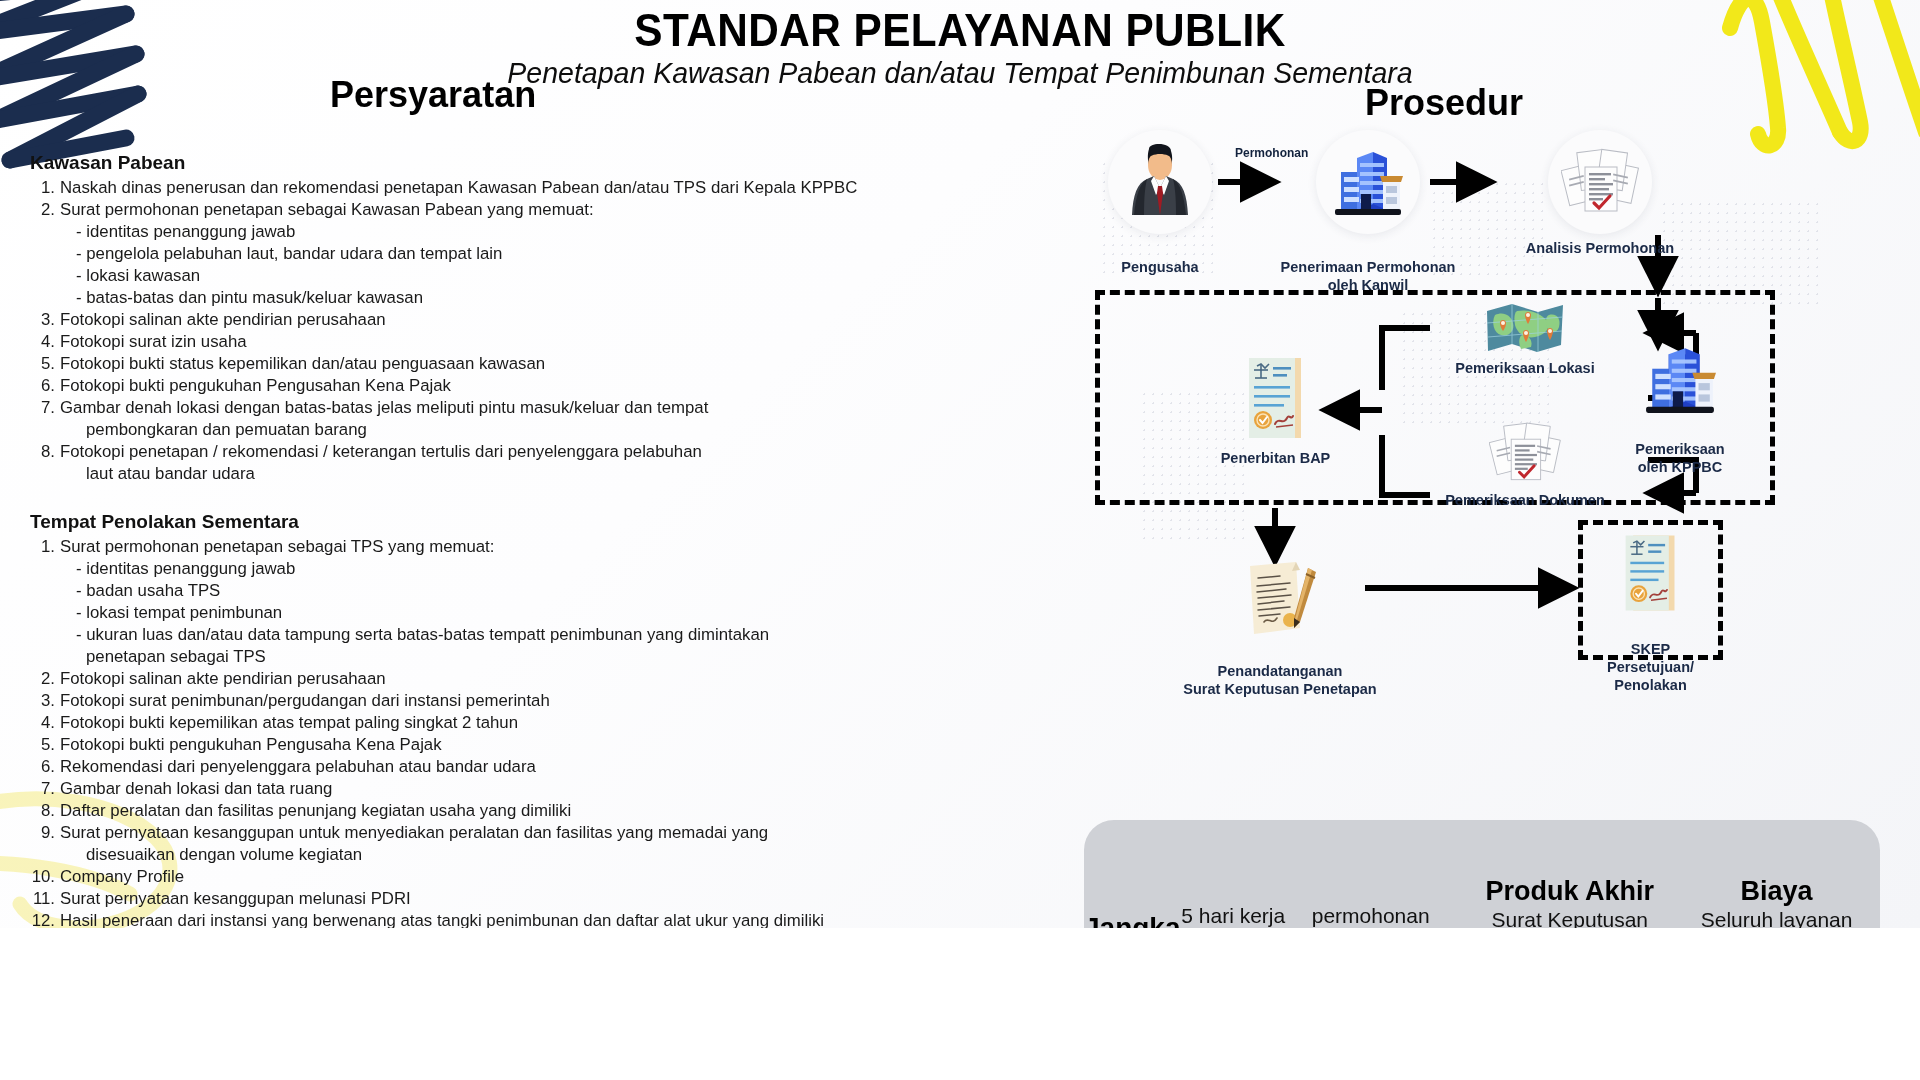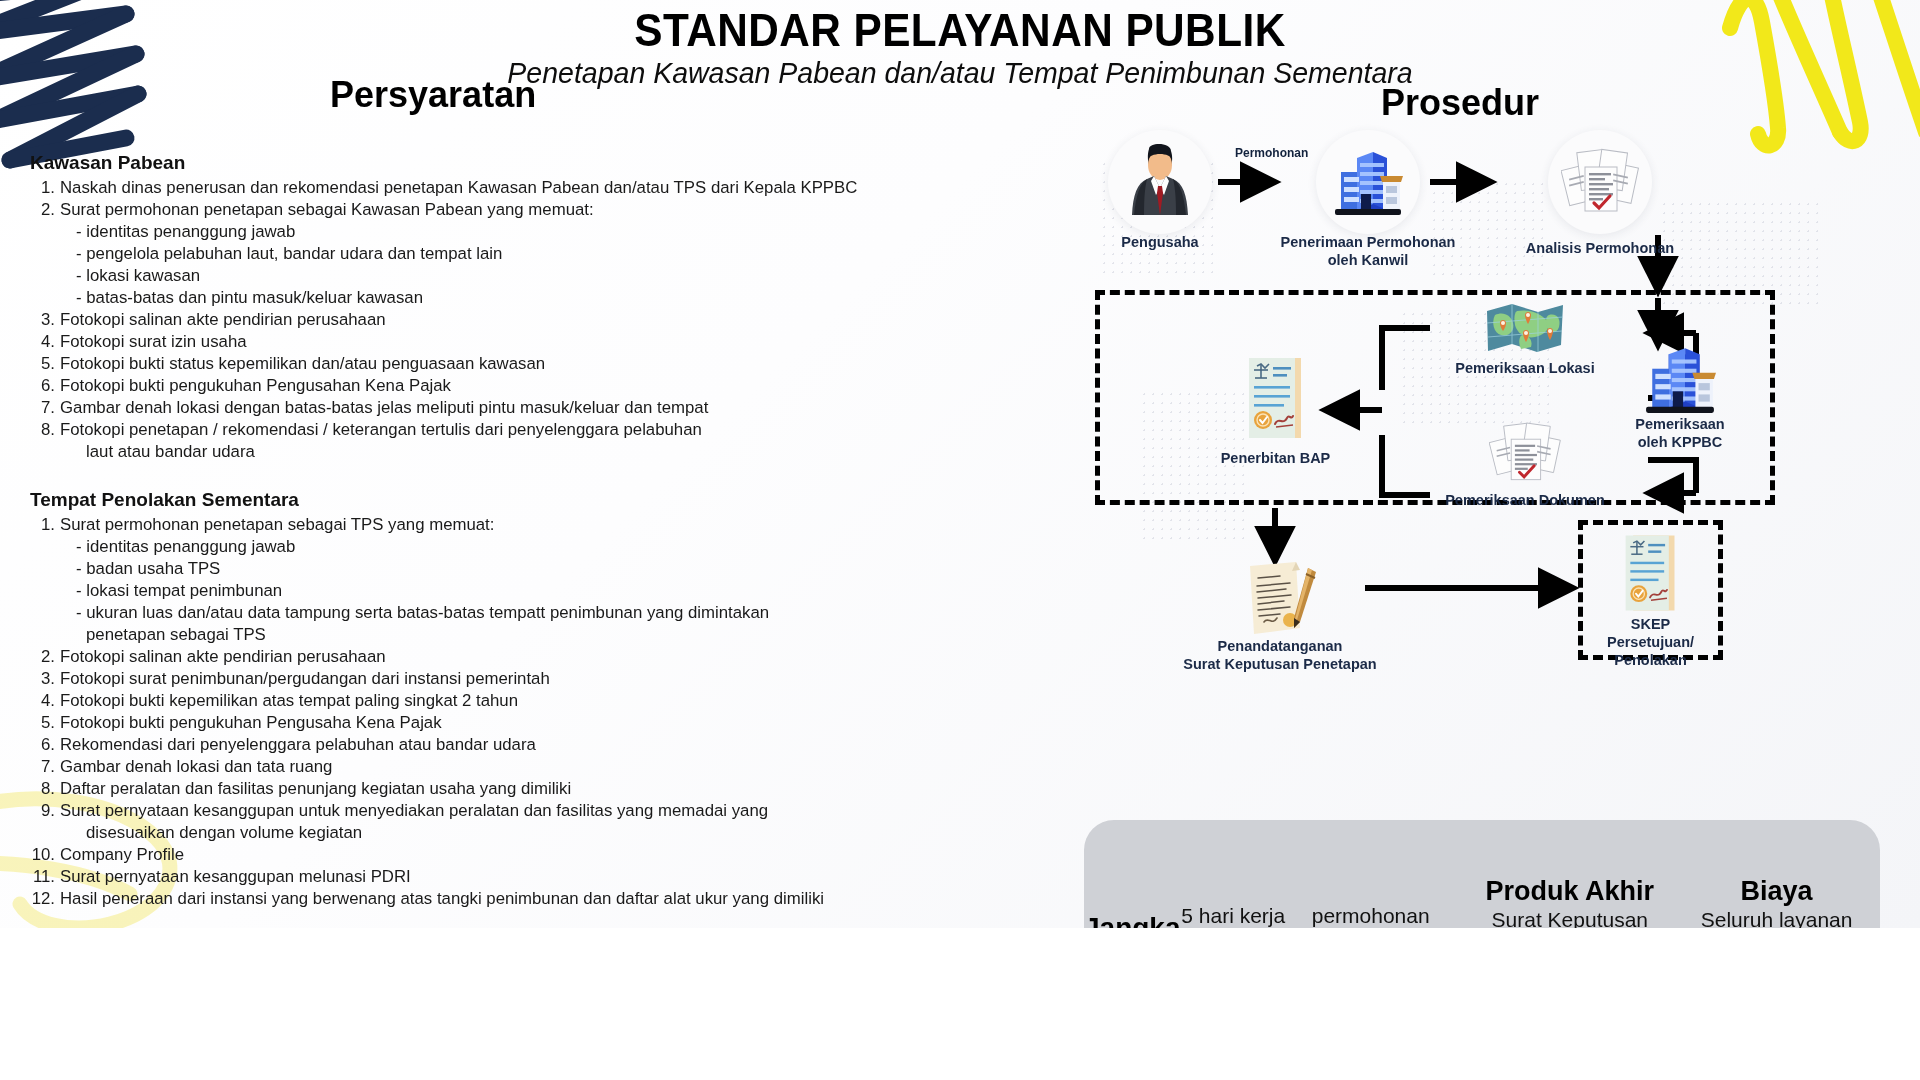--- a/index.html
+++ b/index.html
@@ -33,21 +33,21 @@
     font-size: 30px; font-style: italic; color: #0d0d0d; margin-top: 2px;
     transform: scaleX(.95); transform-origin: center;
   }
 
   
   .section-heading {
     position: absolute; font-size: 36px; font-weight: bold; color: #000;
     z-index: 5;
   }
   #persyaratan-heading { left: 330px; top: 74px; }
-  #prosedur-heading { left: 1365px; top: 82px; margin-left: 16px; }
+  #prosedur-heading { left: 1365px; top: 82px; }
 
   
   #requirements { position: absolute; left: 30px; top: 152px; width: 860px; z-index: 4; }
   .req-group-title { font-size: 19px; font-weight: bold; color: #111; margin-bottom: 3px; }
   .req-item { display: flex; font-size: 16.8px; color: #1a1a1a; line-height: 1.31; }
   .req-num { width: 30px; text-align: right; flex: 0 0 30px; padding-right: 5px; }
   .req-text { flex: 1; }
   .req-sub { font-size: 16.8px; color: #1a1a1a; line-height: 1.31; padding-left: 46px; }
   .req-cont { padding-left: 56px; font-size: 16.8px; color: #1a1a1a; line-height: 1.31; }
   .group-gap { height: 26px; }
@@ -65,21 +65,21 @@
 
   .node { position: absolute; text-align: center; }
   .node-circle {
     width: 104px; height: 104px; border-radius: 50%;
     background: #fbfbfc; margin: 0 auto;
     box-shadow: 0 2px 10px rgba(40,50,80,.09);
     display: flex; align-items: center; justify-content: center;
   }
   .node-label {
     font-size: 14.5px; font-weight: bold; color: #1b2a47;
-    line-height: 1.24; margin-top: 0; white-space: pre-line;
+    line-height: 1.24; margin-top: 25px; white-space: pre-line;
   }
   .node-label.plain { margin-top: 6px; }
 
   .arrow-label {
     position: absolute; font-size: 12px; color: #12223d; font-weight: 600;
   }
   svg.flow-svg { position: absolute; left: 0; top: 0; width: 820px; height: 560px; overflow: visible; }
 
   .dashed-box {
     position: absolute; border: 5px dashed #000; background: transparent;
@@ -175,20 +175,21 @@
       <div class="req-text">Fotokopi bukti status kepemilikan dan/atau penguasaan kawasan</div>
     </div>
     <div class="req-item">
       <div class="req-num">6.</div>
       <div class="req-text">Fotokopi bukti pengukuhan Pengusahan Kena Pajak</div>
     </div>
     <div class="req-item">
       <div class="req-num">7.</div>
       <div class="req-text">Gambar denah lokasi dengan batas-batas jelas meliputi pintu masuk/keluar dan tempat</div>
     </div>
+    <div class="req-cont">pembongkaran dan pemuatan barang</div>
 
     <div class="req-item">
       <div class="req-num">8.</div>
       <div class="req-text">Fotokopi penetapan / rekomendasi / keterangan tertulis dari penyelenggara pelabuhan</div>
     </div>
     <div class="req-cont">laut atau bandar udara</div>
 
     <div class="group-gap"></div>
 
     <div class="req-group-title">Tempat Penolakan Sementara</div>

